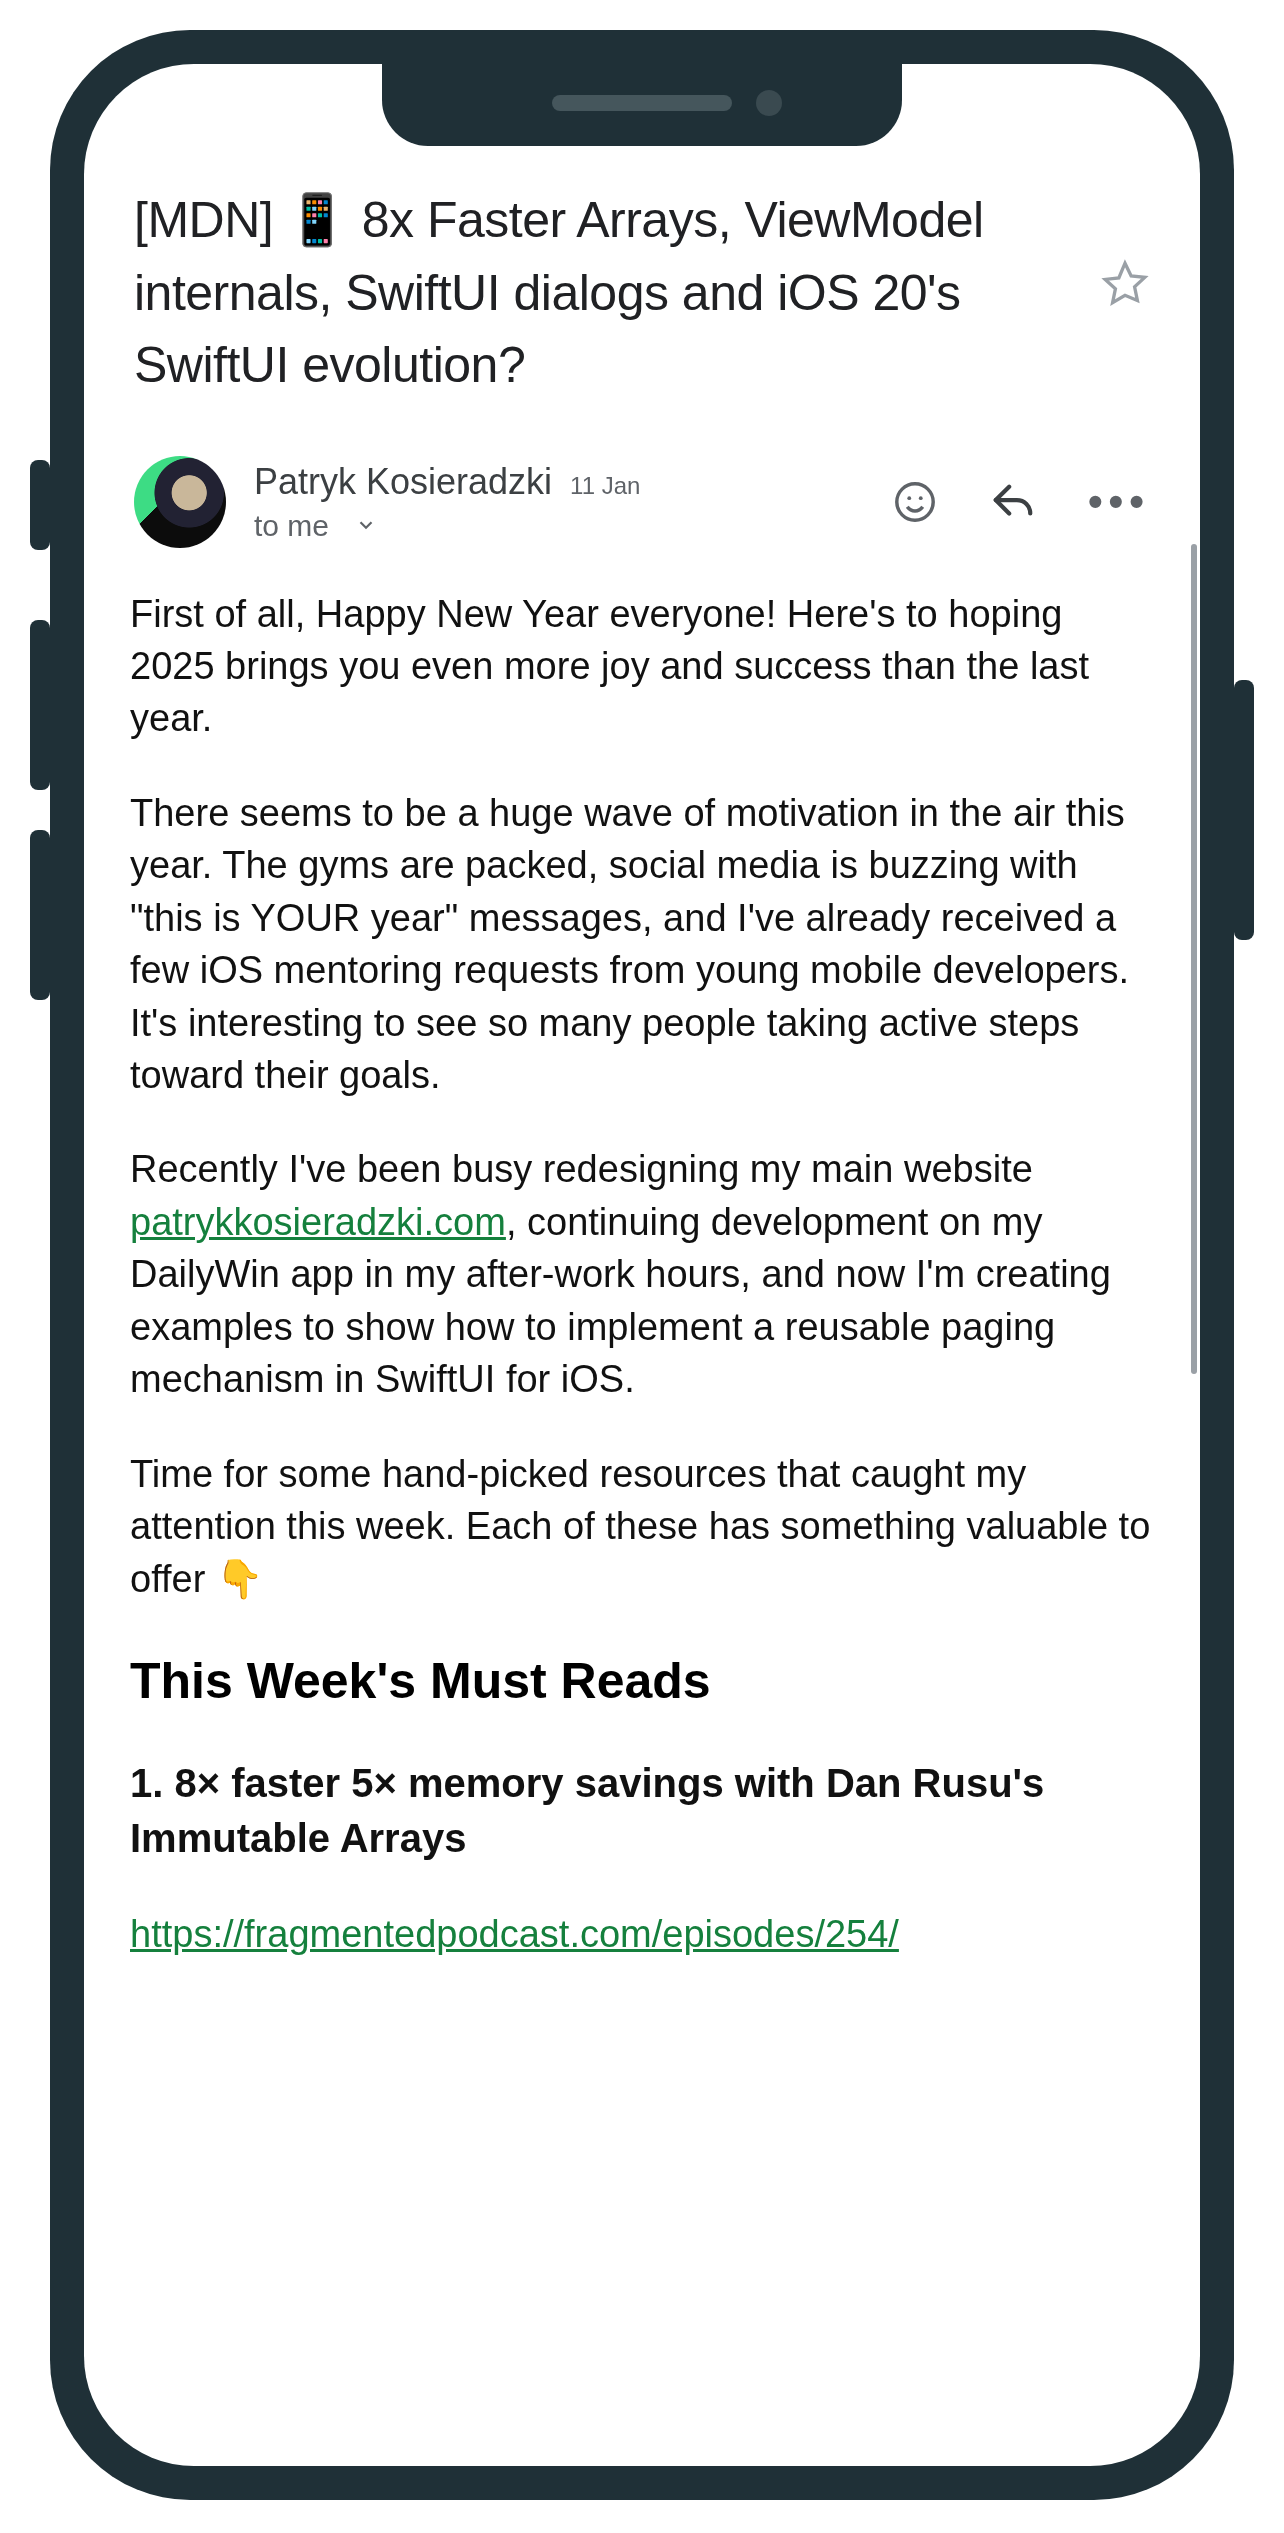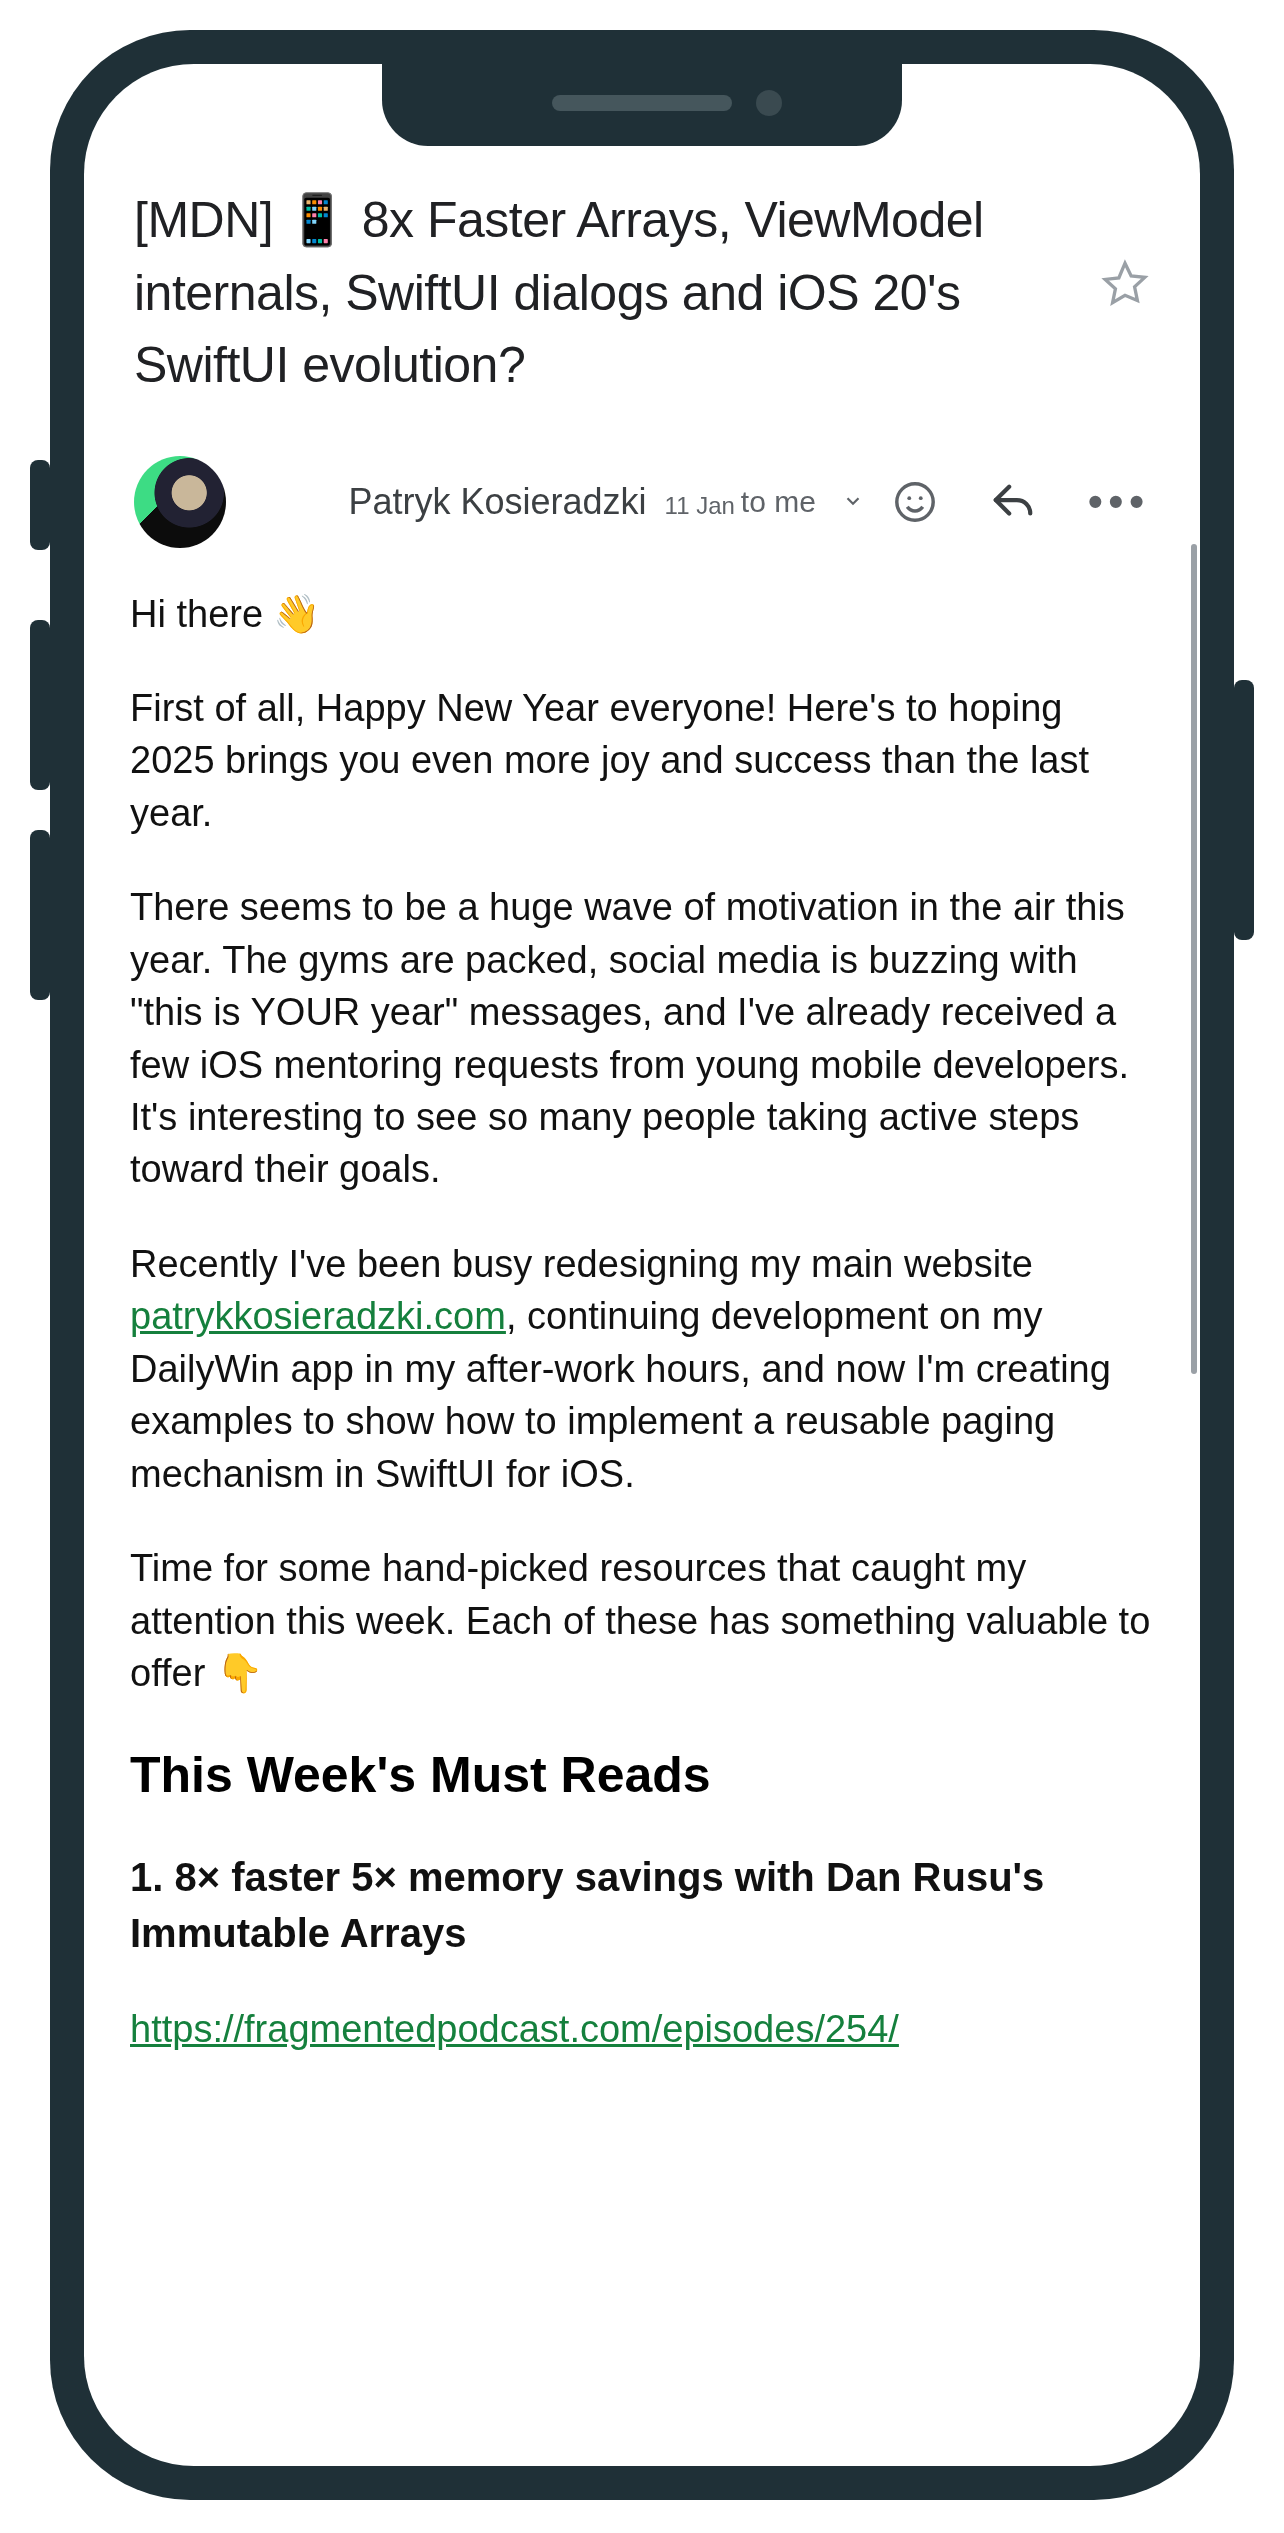--- a/index.html
+++ b/index.html
@@ -75,21 +75,21 @@
   .sender-row {
     display:flex; align-items:center; gap:28px;
     padding: 14px 10px 40px 10px;
   }
   .avatar {
     width:92px; height:92px; border-radius:50%;
     background: radial-gradient(circle at 60% 40%, #c9b79a 0 22%, #223 23% 44%, transparent 45%),
                 linear-gradient(135deg,#3ddc84 40%,#0c0c0c 40%);
     flex:0 0 auto;
   }
-  .sender-text { flex:1; display:flex; flex-direction:row; gap:6px;justify-content:flex-end; }
+  .sender-text { flex:1; display:flex; flex-direction:column; gap:6px; }
   .sender-line1 { display:flex; align-items:baseline; gap:18px; }
   .sender-name { font-size:36px; color:#3c4043; }
   .sender-date { font-size:24px; color:#5f6368; }
   .sender-to { font-size:30px; color:#5f6368; display:flex; align-items:center; gap:26px;}
   .chev { display:inline-block; }
 
   .header-actions { display:flex; align-items:center; gap:52px; color:#5f6368; }
   .hicon svg { width:46px; height:46px; display:block; }
   .dots { letter-spacing:6px; font-size:42px; font-weight:700; line-height:1; }
 
@@ -167,21 +167,20 @@
                 <path d="M3 11h11c4 0 7 3 7 7"></path>
             </svg>
           </span>
           <span class="dots">
             <span>•••</span>
           </span>
         </div>
       </div>
 
       <div class="body">
-        <p>Hi there 👋</p>
         <p>First of all, Happy New Year everyone! Here's to hoping 2025 brings you even more joy and success than the last year.</p>
         <p>There seems to be a huge wave of motivation in the air this year. The gyms are packed, social media is buzzing with "this is YOUR year" messages, and I've already received a few iOS mentoring requests from young mobile developers. It's interesting to see so many people taking active steps toward their goals.</p>
         <p>
           <span>Recently I've been busy redesigning my main website </span><a class="link">patrykkosieradzki.com</a><span>, continuing development on my DailyWin app in my after-work hours, and now I'm creating examples to show how to implement a reusable paging mechanism in SwiftUI for iOS.</span>
         </p>
         <p>Time for some hand-picked resources that caught my attention this week. Each of these has something valuable to offer 👇</p>
 
         <h2 class="section">This Week's Must Reads</h2>
 
         <p class="item-title">1. 8× faster 5× memory savings with Dan Rusu's Immutable Arrays</p>

